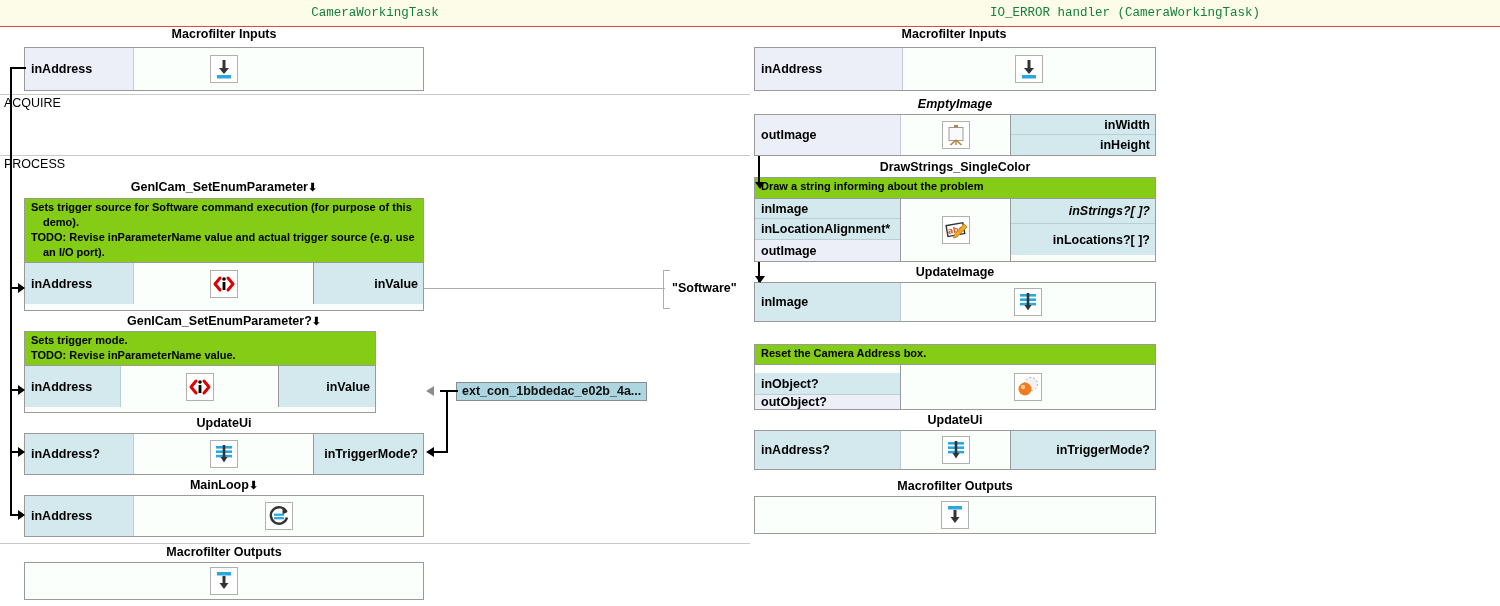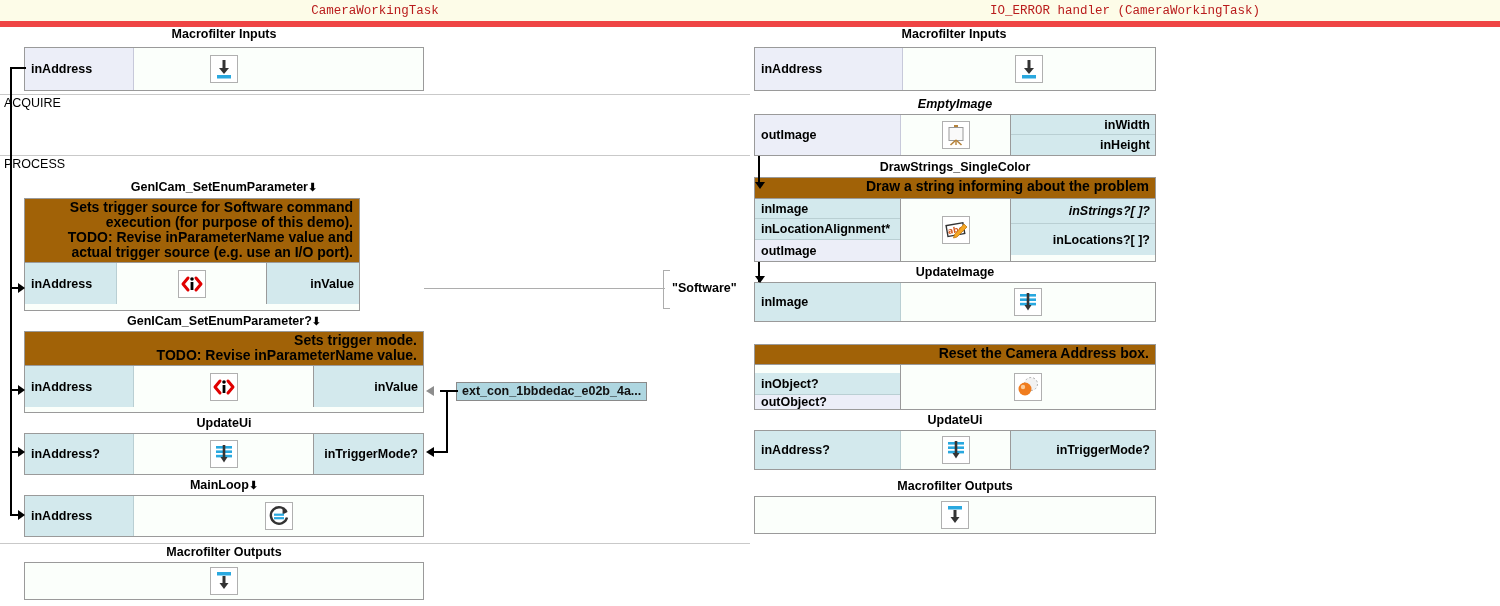--- a/index.html
+++ b/index.html
@@ -7,37 +7,37 @@
     width:1500px;height:606px;background:#ffffff;
     font-family:"Liberation Sans", sans-serif;
     font-size:12.5px;color:#000;overflow:hidden;position:relative;
   }
   .panel{position:absolute;top:0;height:606px;}
   #left-panel{left:0;width:750px;}
   #right-panel{left:750px;width:750px;}
 
   .panel-header{
     position:absolute;left:0;top:0;width:100%;height:27px;
-    background:#fdfce8;border-bottom:6px solid #ef4444;
+    background:#fdfce8;border-bottom:1px solid #ef4444;
     display:flex;align-items:center;justify-content:center;
-    font-family:"Liberation Mono", monospace;font-size:12.5px;color:#b91c1c;
+    font-family:"Liberation Mono", monospace;font-size:12.5px;color:#15803d;
     box-sizing:border-box;
   }
 
   .sep{position:absolute;height:1px;background:#c9c9c9;}
   .section-label{position:absolute;font-size:12.5px;font-weight:normal;color:#000;
      font-family:"Liberation Sans",sans-serif;}
 
   .node{position:absolute;box-sizing:border-box;border:1px solid #9a9a9a;background:#fbfffb;}
   .node-title{position:absolute;text-align:center;font-size:12.5px;font-weight:bold;color:#000;white-space:nowrap;}
   .node-title .arr{font-size:11px;}
 
   .comment{
-    box-sizing:border-box;background:#a16207;border-bottom:1px solid #9a9a9a;
-    font-weight:bold;font-size:14px;padding:1px 6px 2px 6px;line-height:15px;color:#000;text-align:right;
+    box-sizing:border-box;background:#84cc16;border-bottom:1px solid #9a9a9a;
+    font-weight:bold;font-size:11px;padding:1px 6px 2px 6px;line-height:15px;color:#000;
   }
   .comment .ind{display:block;padding-left:12px;text-indent:-12px;}
 
   .body-row{display:flex;box-sizing:border-box;}
   .col-in{box-sizing:border-box;background:#d3e9ed;border-right:1px solid #b9cfd3;
      display:flex;align-items:center;padding-left:6px;font-weight:bold;}
   .col-out{box-sizing:border-box;background:#eceef8;border-right:1px solid #c7c9da;
      display:flex;align-items:center;padding-left:6px;font-weight:bold;}
   .col-icon{box-sizing:border-box;background:#fbfffb;border-right:1px solid #9a9a9a;
      display:flex;align-items:center;justify-content:center;}
@@ -93,21 +93,21 @@
 
   <div class="sep" style="left:0;top:94px;width:750px;"></div>
   <div class="section-label" style="left:4px;top:96px;">ACQUIRE</div>
 
   <div class="sep" style="left:0;top:155px;width:750px;"></div>
   <div class="section-label" style="left:4px;top:157px;">PROCESS</div>
 
   <div class="node-title" style="left:24px;top:180px;width:400px;">
     <span>GenICam_SetEnumParameter</span><span class="arr">⬇</span>
   </div>
-  <div class="node" style="left:24px;top:198px;width:336px;height:113px;">
+  <div class="node" style="left:24px;top:198px;width:400px;height:113px;">
     <div class="comment">
       <span class="ind">Sets trigger source for Software command execution (for purpose of this demo).</span>
       <span class="ind">TODO: Revise inParameterName value and actual trigger source (e.g. use an I/O port).</span>
     </div>
     <div class="body-row" style="height:41px;">
       <div class="col-in" style="width:109px;height:41px;">inAddress</div>
       <div class="col-icon" style="width:180px;height:41px;">
         <span class="iconbox">
           <svg width="22" height="20" viewBox="0 0 22 20">
             <path d="M7 4 L2 10 L7 16" stroke="#e00000" stroke-width="3" fill="none" stroke-linecap="round" stroke-linejoin="round"></path>
@@ -121,21 +121,21 @@
     </div>
   </div>
 
   <div class="thinline" style="left:424px;top:288px;width:241px;height:1px;"></div>
   <div class="bracket" style="left:663px;top:270px;width:6px;height:37px;"></div>
   <div class="val" style="left:672px;top:281px;">"Software"</div>
 
   <div class="node-title" style="left:24px;top:314px;width:400px;">
     <span>GenICam_SetEnumParameter?</span><span class="arr">⬇</span>
   </div>
-  <div class="node" style="left:24px;top:331px;width:400px;height:82px;">
+  <div class="node" style="left:24px;top:331px;width:352px;height:82px;">
     <div class="comment">
       <span class="ind">Sets trigger mode.</span>
       <span class="ind">TODO: Revise inParameterName value.</span>
     </div>
     <div class="body-row" style="height:41px;">
       <div class="col-in" style="width:109px;height:41px;">inAddress</div>
       <div class="col-icon" style="width:180px;height:41px;">
         <span class="iconbox">
           <svg width="22" height="20" viewBox="0 0 22 20">
             <path d="M7 4 L2 10 L7 16" stroke="#e00000" stroke-width="3" fill="none" stroke-linecap="round" stroke-linejoin="round"></path>

